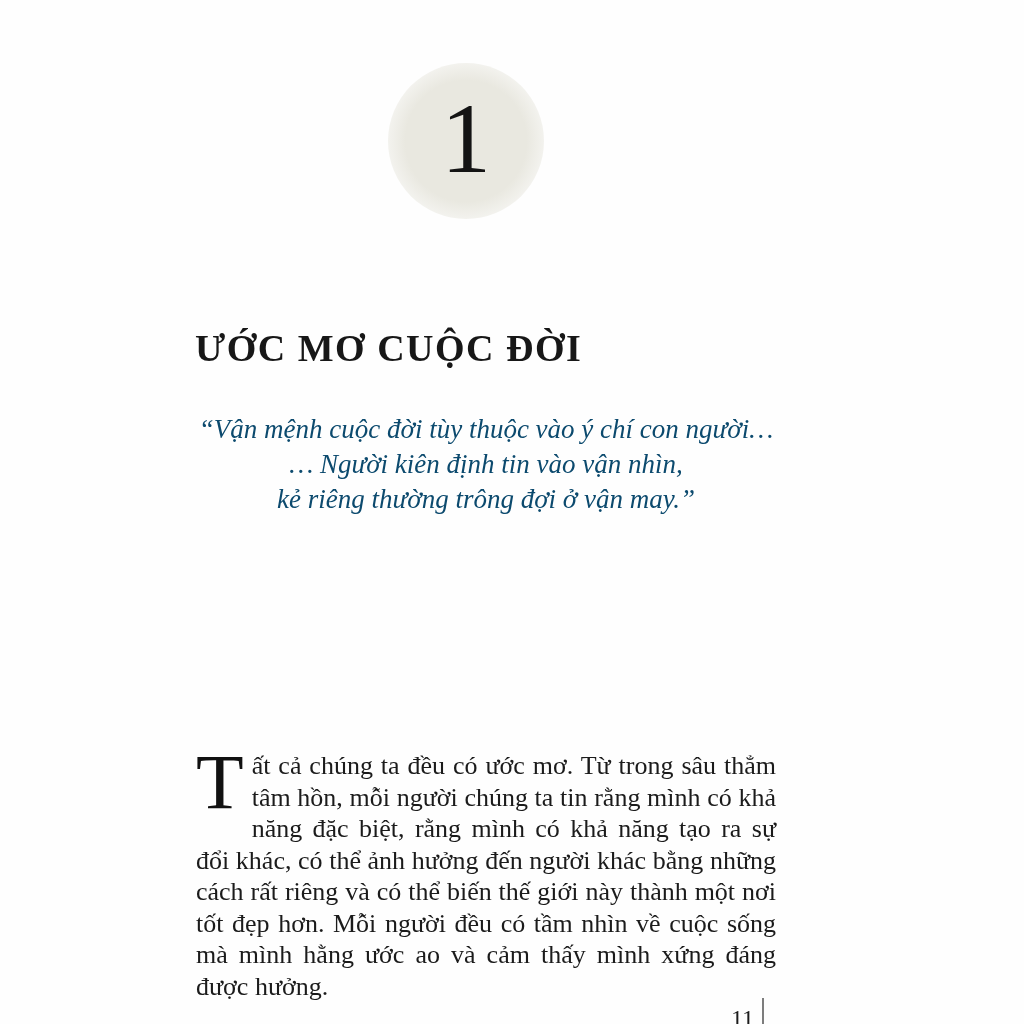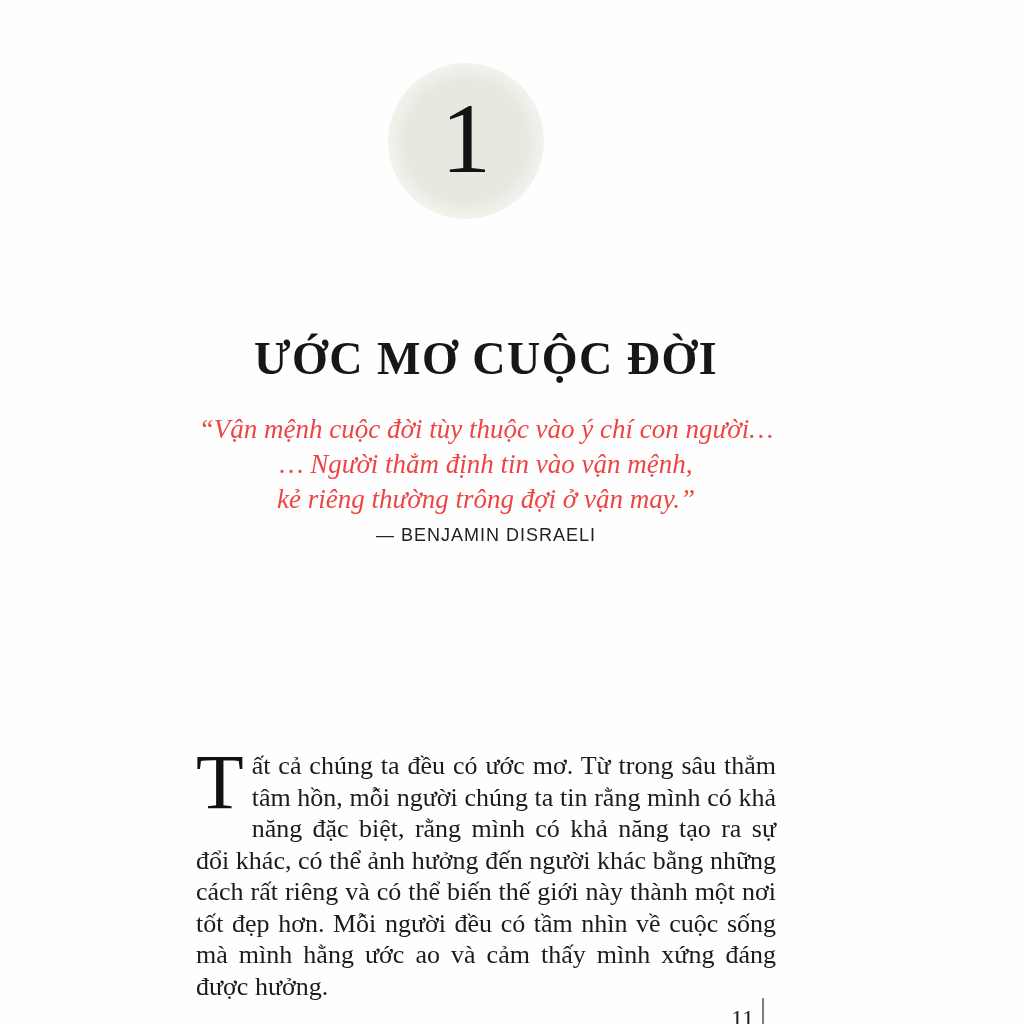--- a/index.html
+++ b/index.html
@@ -40,38 +40,38 @@
     line-height: 100px;
     font-weight: 500;
     color: #141414;
     transform: translateY(-2px);
   }
   .chapter-title {
     position: absolute;
     left: 195px;
     width: 582px;
     top: 301px;
-    text-align: center;
+    text-align: left;
     font-family: "Liberation Serif", serif;
     font-weight: 700;
-    font-size: 46px;
+    font-size: 38px;
     letter-spacing: 1.5px;
     color: #171717;
   }
   .quote-block {
     position: absolute;
     left: 175px;
     width: 622px;
     top: 412px;
     text-align: center;
     font-family: "Liberation Serif", serif;
     font-style: italic;
     font-size: 27px;
     line-height: 35px;
-    color: #ef4444;
+    color: #0c4a6e;
   }
   .quote-attribution {
     position: absolute;
     left: 195px;
     width: 582px;
     top: 525px;
     text-align: center;
     font-family: "Liberation Sans", sans-serif;
     font-size: 18px;
     letter-spacing: 1px;
@@ -122,25 +122,24 @@
 <div class="page">
 
   <div class="chapter-circle">
     <span class="chapter-number">1</span>
   </div>
 
   <h1 class="chapter-title">ƯỚC MƠ CUỘC ĐỜI</h1>
 
   <div class="quote-block">
     <div>“Vận mệnh cuộc đời tùy thuộc vào ý chí con người…</div>
-    <div>… Người thẳm định tin vào vận mệnh,</div>
+    <div>… Người kiên định tin vào vận nhìn,</div>
     <div>kẻ riêng thường trông đợi ở vận may.”</div>
   </div>
 
-  <div class="quote-attribution">— BENJAMIN DISRAELI</div>
 
   <p class="body-paragraph">
     <span class="drop-cap">T</span><span>ất cả chúng ta đều có ước mơ. Từ trong sâu thẳm tâm hồn, mỗi người chúng ta tin rằng mình có khả năng đặc biệt, rằng mình có khả năng tạo ra sự đổi khác, có thể ảnh hưởng đến người khác bằng những cách rất riêng và có thể biến thế giới này thành một nơi tốt đẹp hơn. Mỗi người đều có tầm nhìn về cuộc sống mà mình hằng ước ao và cảm thấy mình xứng đáng được hưởng.</span>
   </p>
 
   <span class="page-number">11</span>
 
   <div class="page-edge-line"></div>
 
 </div>

